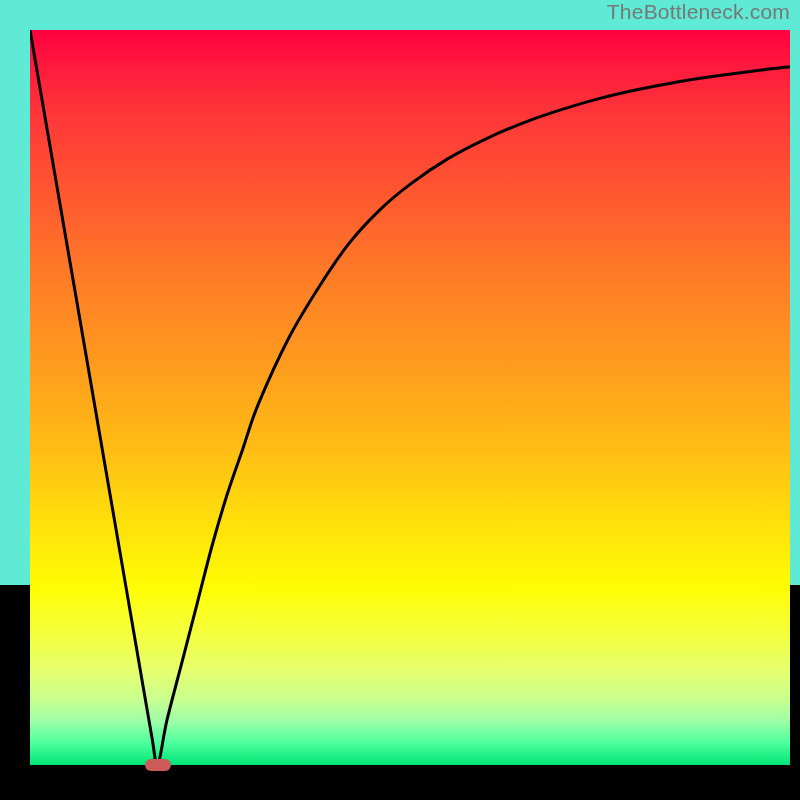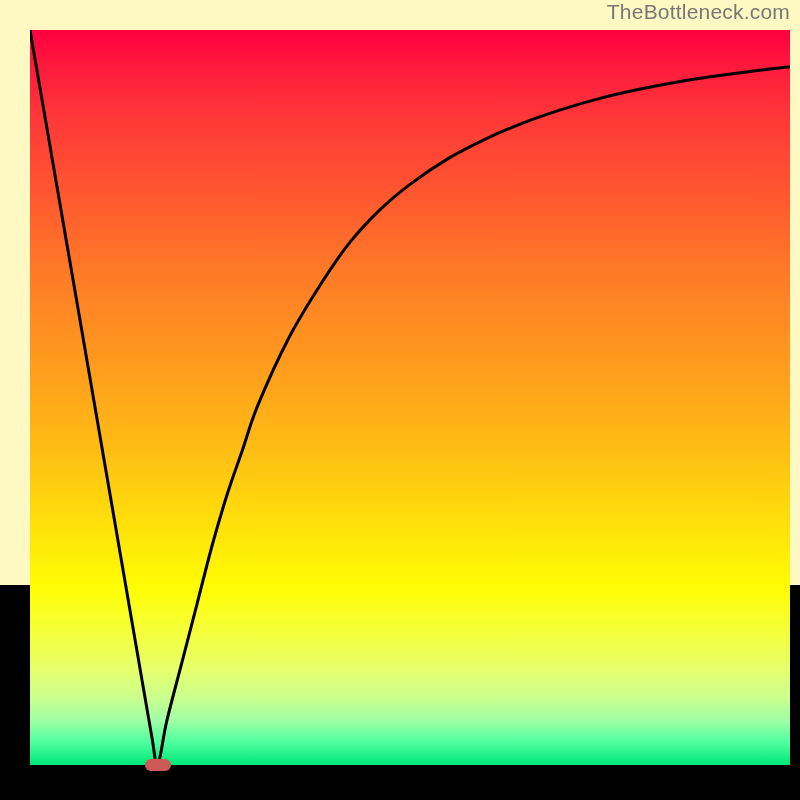--- a/index.html
+++ b/index.html
@@ -8,21 +8,21 @@
     width: 800px;
     height: 800px;
     overflow: hidden;
     background: #000;
     font-family: Arial, Helvetica, sans-serif;
   }
   .frame {
     position: relative;
     width: 800px;
     height: 585px;
-    background: #fef9c3;
+    background: #5eead4;
   }
   .plot-area {
     position: absolute;
     left: 30px;
     top: 30px;
     width: 760px;
     height: 735px;
     
     background: linear-gradient(to bottom,
       #ff0040 0%,

